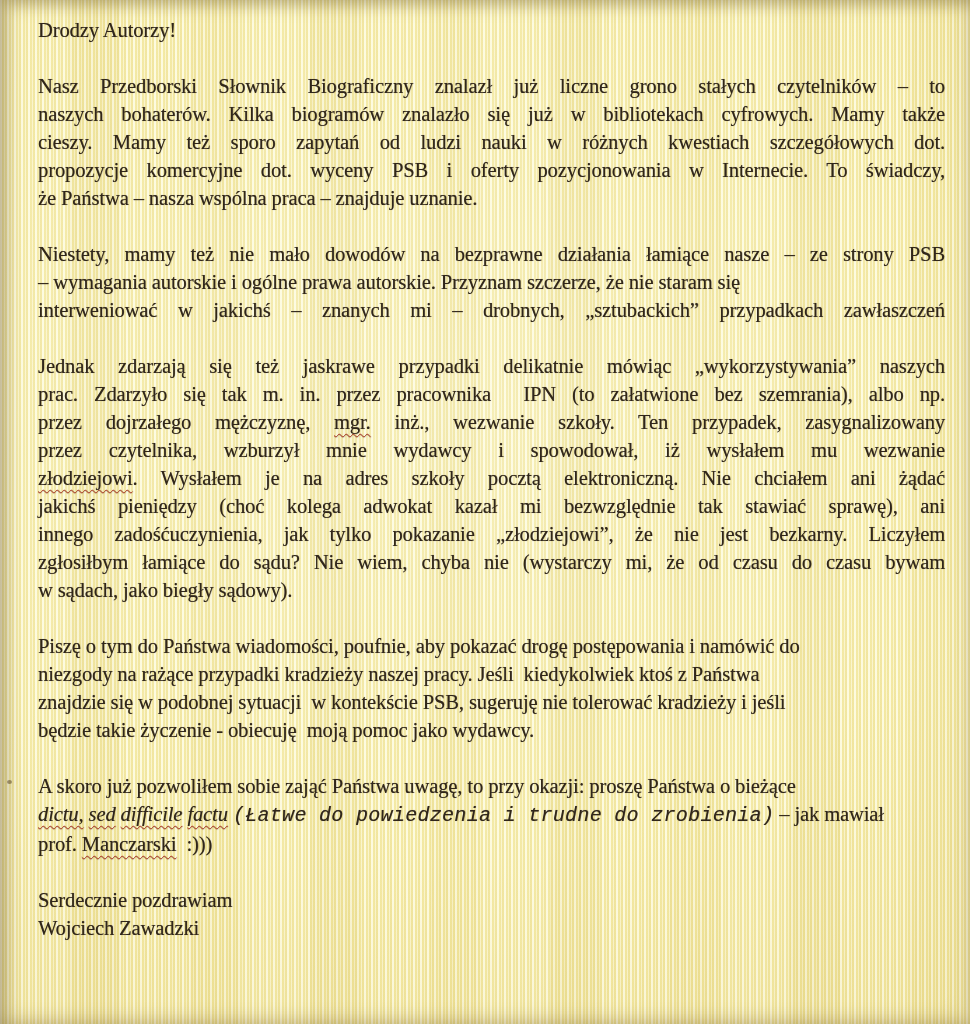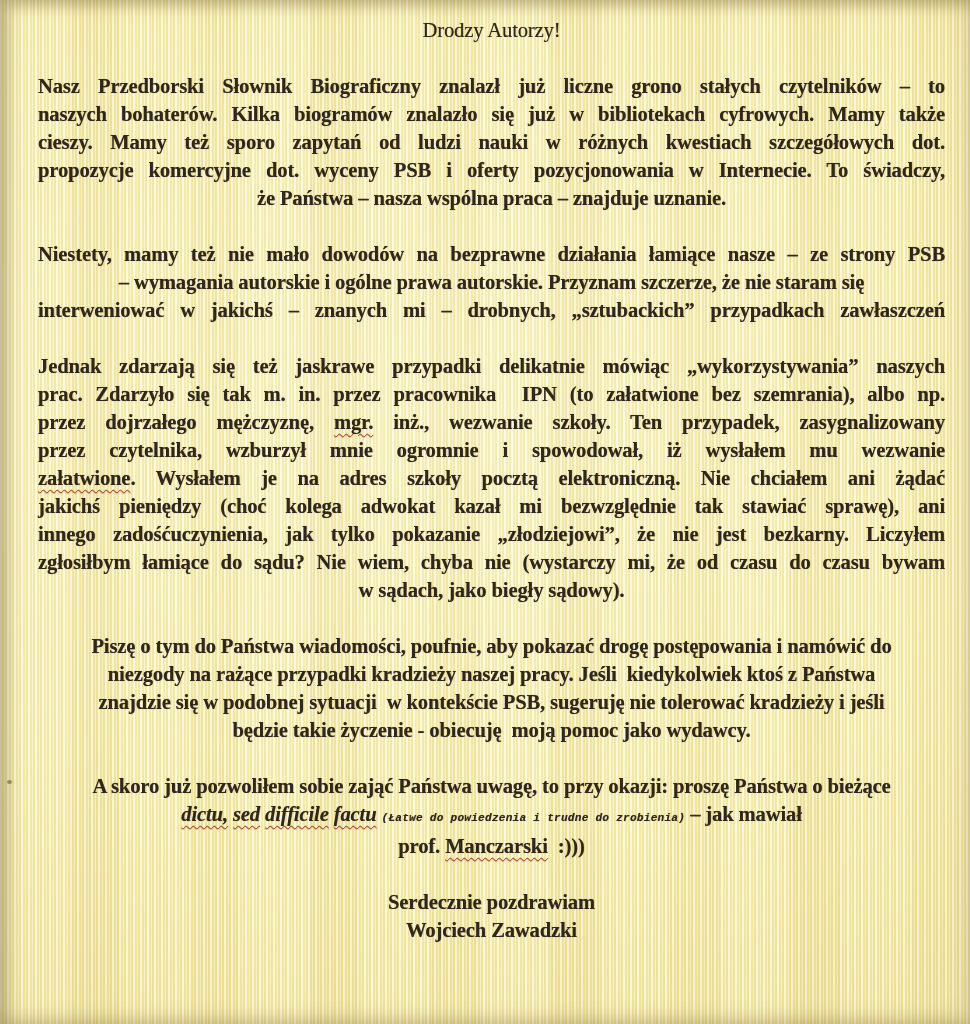--- a/index.html
+++ b/index.html
@@ -36,28 +36,28 @@
   }
   .content {
     position: absolute;
     left: 38px; top: 16px; width: 907px;
     color: var(--ink, #30261a);
     font-size: 20.5px;
     line-height: 28px;
     letter-spacing: -0.1px;
     text-shadow: 0.3px 0.3px 0.7px rgba(48,38,26,0.55);
   }
-  .paragraph, .closing-block { margin-top: 28px; font-weight: bold; }
-  .line { min-height: 28px; white-space: normal; text-align: center; }
+  .paragraph, .closing-block { margin-top: 28px; }
+  .line { min-height: 28px; white-space: normal; }
   .line.j { text-align: justify; text-align-last: justify; }
   .it { font-style: italic; }
   .mono {
     font-family: "Liberation Mono", "DejaVu Sans Mono", monospace;
     font-style: italic;
-    font-size: 11px;
+    font-size: 20px;
     letter-spacing: 0.3px;
   }
   .sq {
     text-decoration-line: underline;
     text-decoration-style: wavy;
     text-decoration-color: var(--squiggle, #b5402a);
     text-decoration-thickness: 1.4px;
     text-underline-offset: 4px;
   }
   .stray-dot {
@@ -84,22 +84,22 @@
         </div>
         <div class="paragraph">
           <div class="line j"><span>Niestety, mamy też nie mało dowodów na bezprawne działania łamiące nasze – ze strony PSB</span></div>
           <div class="line"><span>– wymagania autorskie i ogólne prawa autorskie. Przyznam szczerze, że nie staram się</span></div>
           <div class="line j"><span>interweniować w jakichś – znanych mi – drobnych, „sztubackich” przypadkach zawłaszczeń</span></div>
         </div>
         <div class="paragraph">
           <div class="line j"><span>Jednak zdarzają się też jaskrawe przypadki delikatnie mówiąc „wykorzystywania” naszych</span></div>
           <div class="line j"><span>prac. Zdarzyło się tak m. in. przez pracownika&nbsp; IPN (to załatwione bez szemrania), albo np.</span></div>
           <div class="line j"><span>przez dojrzałego mężczyznę, </span><span class="sq">mgr.</span><span> inż., wezwanie szkoły. Ten przypadek, zasygnalizowany</span></div>
-          <div class="line j"><span>przez czytelnika, wzburzył mnie ogromnie i spowodował, iż wysłałem mu wezwanie</span></div>
-          <div class="line j"><span class="sq">załatwione</span><span>. Wysłałem je na adres szkoły pocztą elektroniczną. Nie chciałem ani żądać</span></div>
+          <div class="line j"><span>przez czytelnika, wzburzył mnie wydawcy i spowodował, iż wysłałem mu wezwanie</span></div>
+          <div class="line j"><span class="sq">złodziejowi</span><span>. Wysłałem je na adres szkoły pocztą elektroniczną. Nie chciałem ani żądać</span></div>
           <div class="line j"><span>jakichś pieniędzy (choć kolega adwokat kazał mi bezwzględnie tak stawiać sprawę), ani</span></div>
           <div class="line j"><span>innego zadośćuczynienia, jak tylko pokazanie „złodziejowi”, że nie jest bezkarny. Liczyłem</span></div>
           <div class="line j"><span>zgłosiłbym łamiące do sądu? Nie wiem, chyba nie (wystarczy mi, że od czasu do czasu bywam</span></div>
           <div class="line"><span>w sądach, jako biegły sądowy).</span></div>
         </div>
         <div class="paragraph">
           <div class="line"><span>Piszę o tym do Państwa wiadomości, poufnie, aby pokazać drogę postępowania i namówić do</span></div>
           <div class="line"><span>niezgody na rażące przypadki kradzieży naszej pracy. Jeśli&nbsp; kiedykolwiek ktoś z Państwa</span></div>
           <div class="line"><span>znajdzie się w podobnej sytuacji&nbsp; w kontekście PSB, sugeruję nie tolerować kradzieży i jeśli</span></div>
           <div class="line"><span>będzie takie życzenie - obiecuję&nbsp; moją pomoc jako wydawcy.</span></div>

